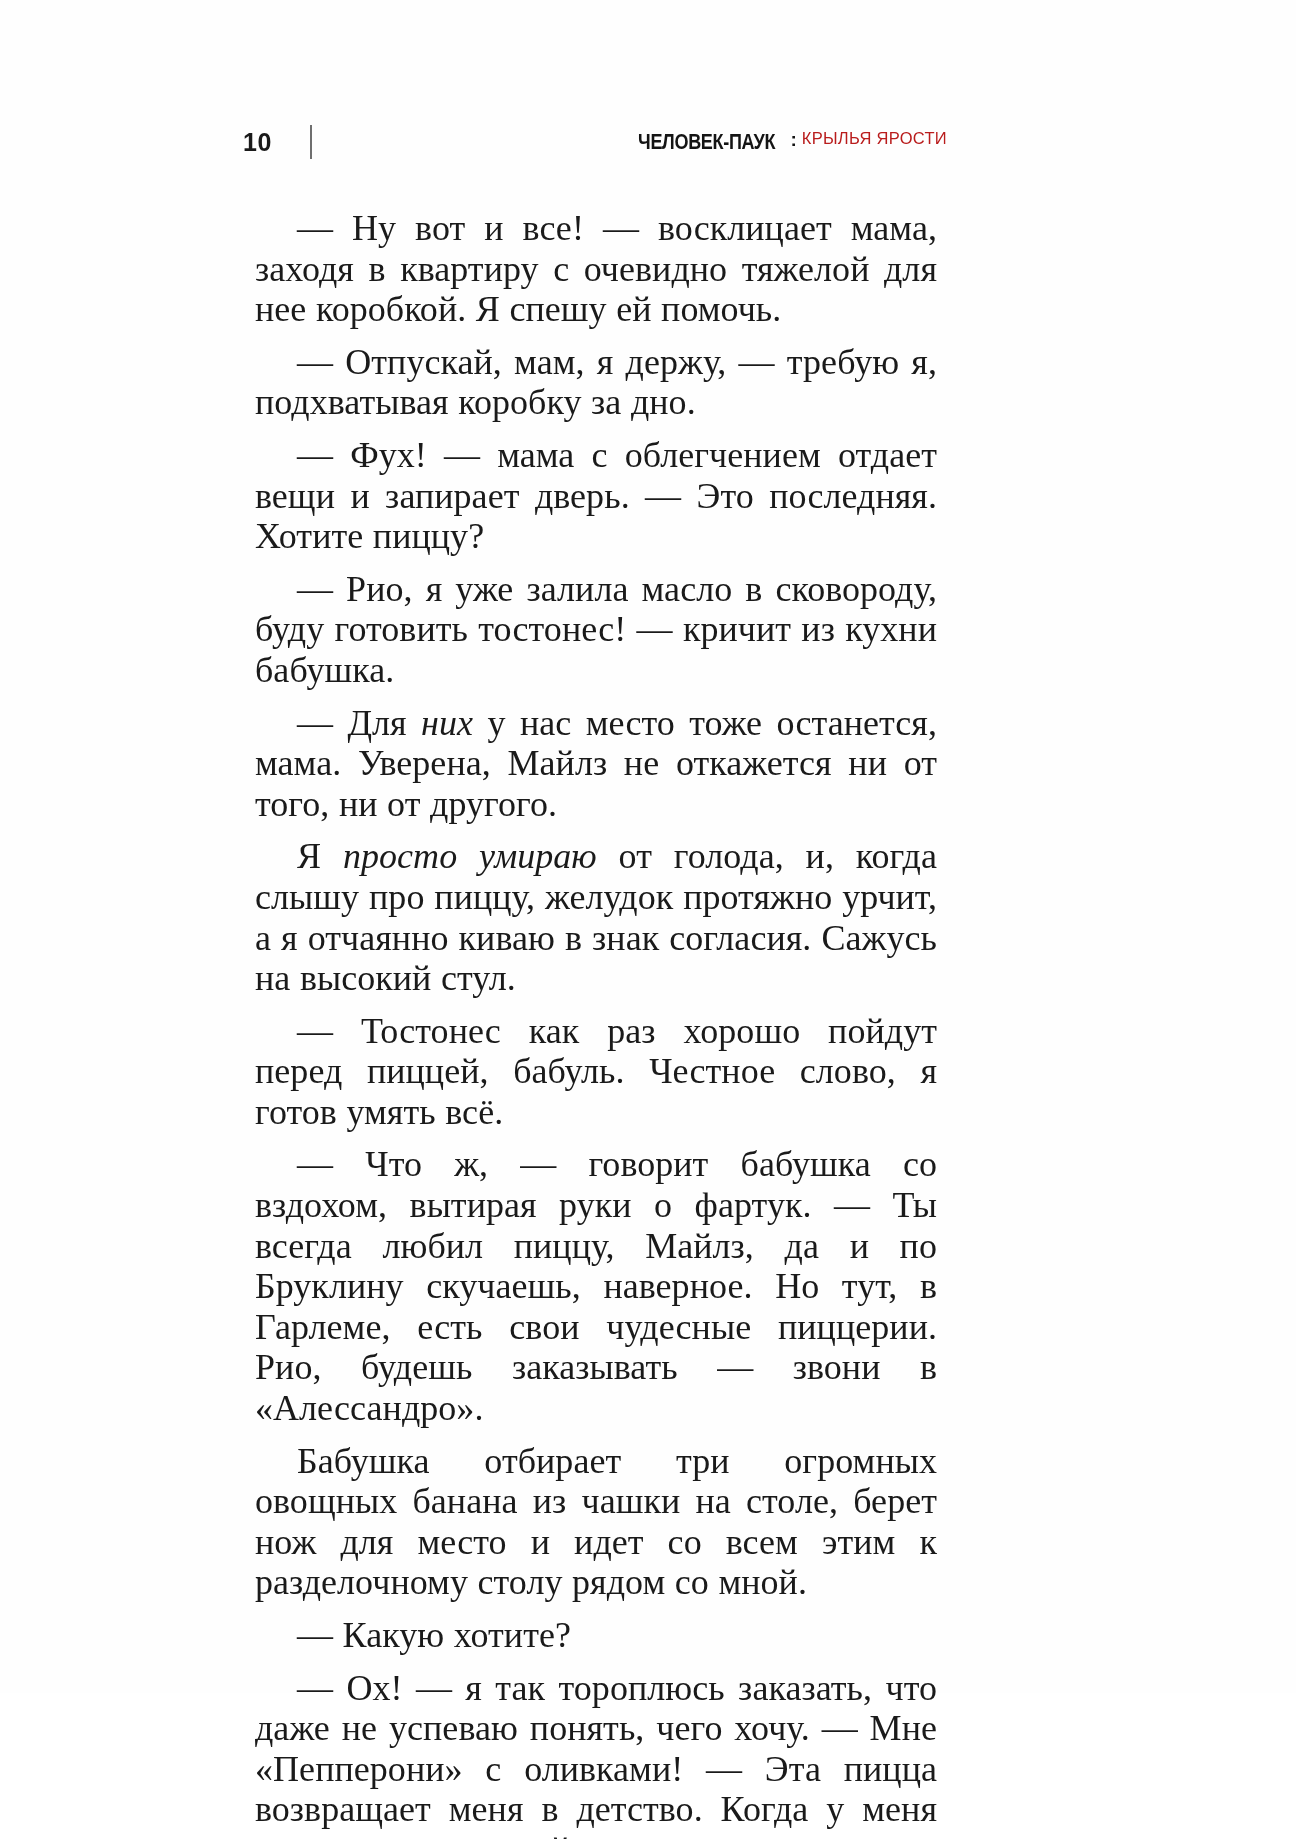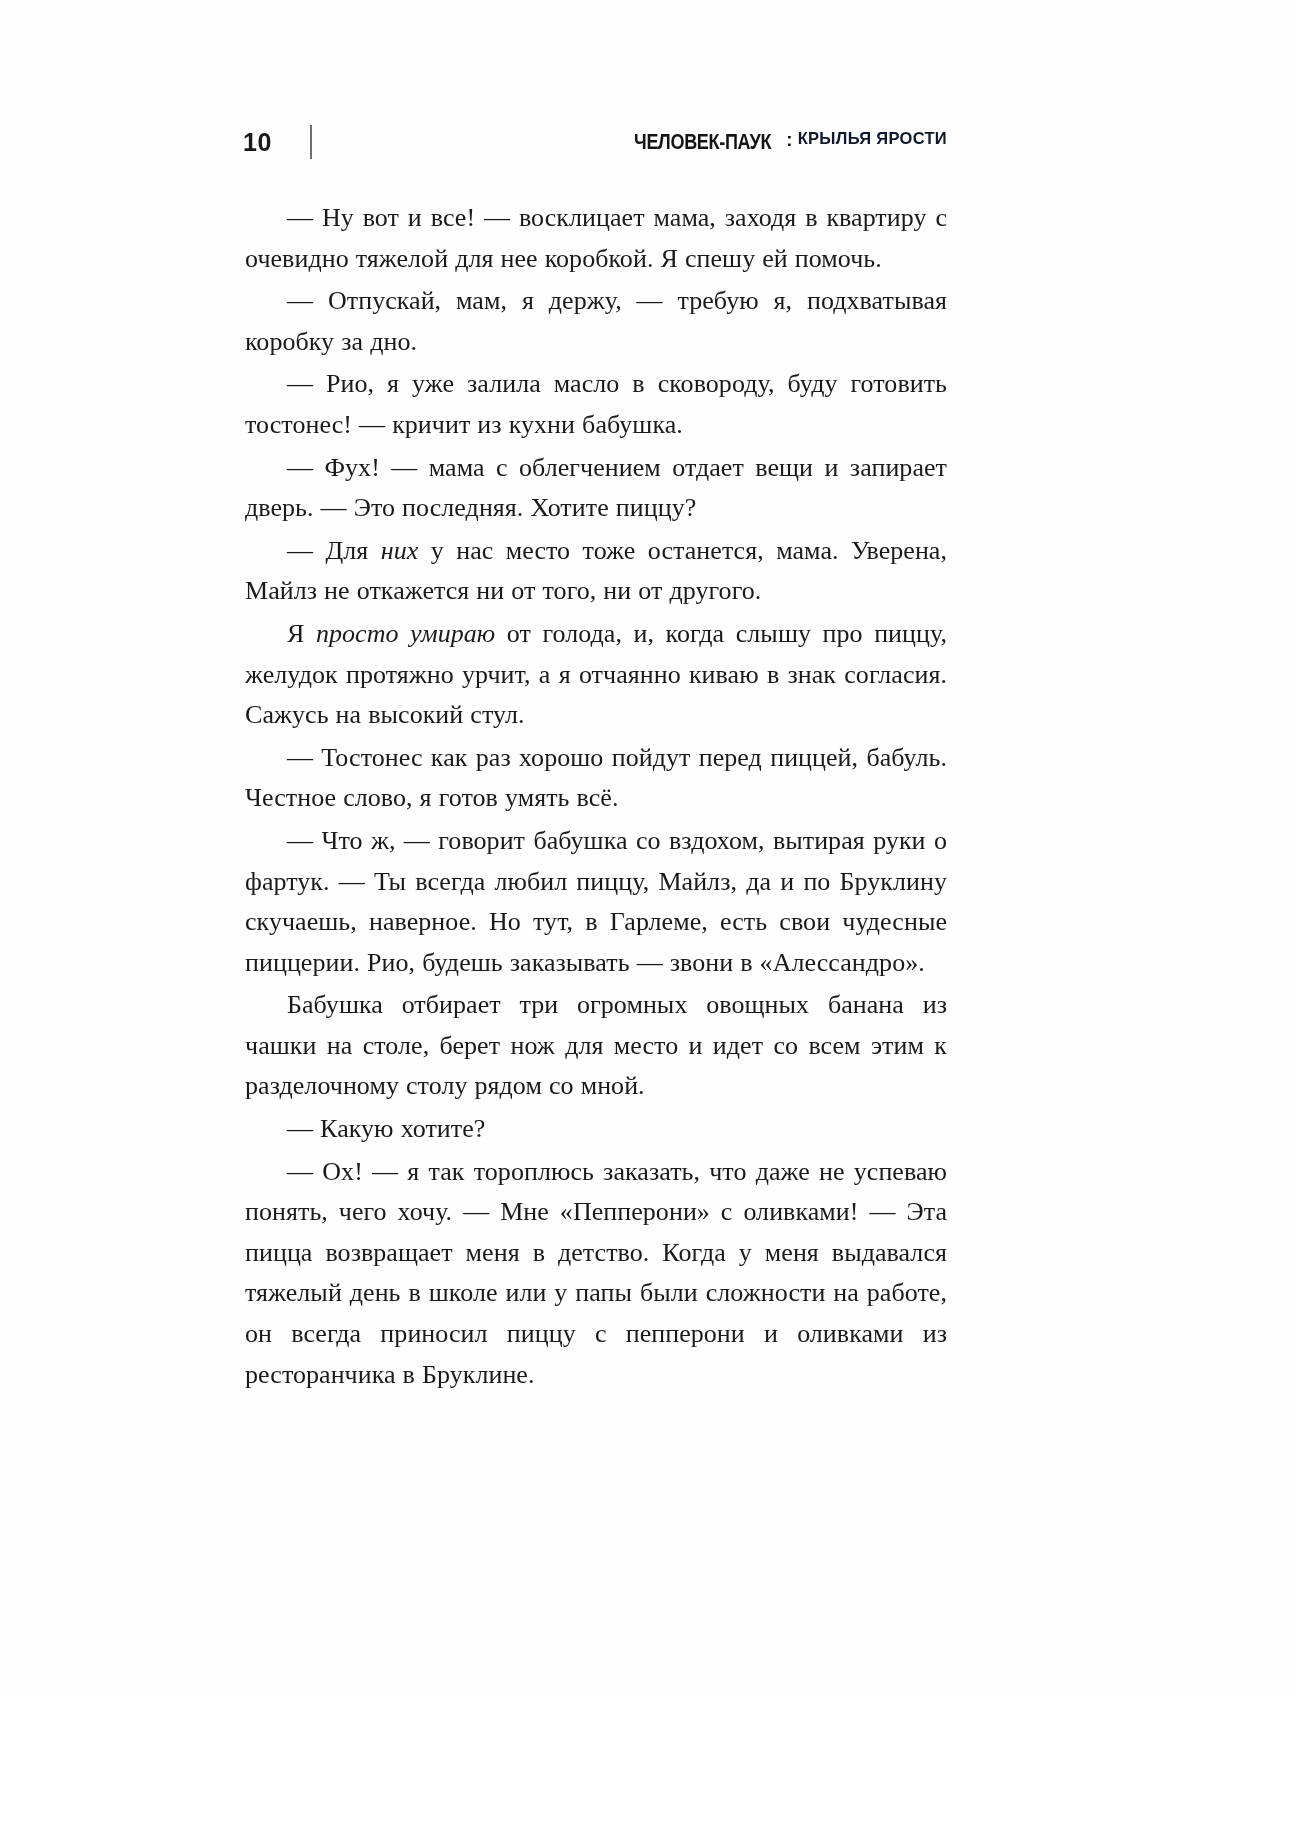--- a/index.html
+++ b/index.html
@@ -66,39 +66,39 @@
   }
   .head-sep {
     font-family: "Liberation Sans", "DejaVu Sans", sans-serif;
     font-weight: 700;
     font-size: 19px;
     color: #141414;
     margin-right: 5px;
   }
   .head-subtitle {
     font-family: "Liberation Sans", "DejaVu Sans", sans-serif;
-    font-weight: 700;
+    font-weight: 400;
     font-size: 16.5px;
     letter-spacing: 0.3px;
-    color: #0f172a;
+    color: #b91c1c;
   }
 
   
   .textblock {
     position: absolute;
     left: 243px;
     top: 196px;
     width: 706px;
   }
   .para {
-    margin: 2px;
+    margin: 12px;
     text-align: justify;
     text-align-last: left;
     text-indent: 42px;
-    font-size: 26px;
+    font-size: 36px;
     line-height: 40.6px;
     letter-spacing: 0.05px;
     word-spacing: 0.5px;
     hyphens: manual;
   }
   .para em {
     font-style: italic;
   }
 </style>
 </head>
@@ -112,22 +112,22 @@
     <span class="head-title-wrap">
       <span class="head-title">ЧЕЛОВЕК-ПАУК</span>
         <span class="head-sep">:</span>
         <span class="head-subtitle">КРЫЛЬЯ ЯРОСТИ</span>
     </span>
   </div>
 
   <div class="textblock">
       <p class="para">— Ну вот и все! — восклицает мама, заходя в квартиру с очевидно тяжелой для нее коробкой. Я спешу ей помочь.</p>
       <p class="para">— Отпускай, мам, я держу, — требую я, подхватывая коробку за дно.</p>
+      <p class="para">— Фух! — мама с облегчением отдает вещи и запирает дверь. — Это последняя. Хотите пиццу?</p>
       <p class="para">— Рио, я уже залила масло в сковороду, буду готовить тостонес! — кричит из кухни бабушка.</p>
-      <p class="para">— Фух! — мама с облегчением отдает вещи и запирает дверь. — Это последняя. Хотите пиццу?</p>
       <p class="para">— Для <em>них</em> у нас место тоже останется, мама. Уверена, Майлз не откажется ни от того, ни от другого.</p>
       <p class="para">Я <em>просто умираю</em> от голода, и, когда слышу про пиццу, желудок протяжно урчит, а я отчаянно киваю в знак согласия. Сажусь на высокий стул.</p>
       <p class="para">— Тостонес как раз хорошо пойдут перед пиццей, бабуль. Честное слово, я готов умять всё.</p>
       <p class="para">— Что ж, — говорит бабушка со вздохом, вытирая руки о фартук. — Ты всегда любил пиццу, Майлз, да и по Бруклину скучаешь, наверное. Но тут, в Гарлеме, есть свои чудесные пиццерии. Рио, будешь заказывать — звони в «Алессандро».</p>
       <p class="para">Бабушка отбирает три огромных овощных банана из чашки на столе, берет нож для место и идет со всем этим к разделочному столу рядом со мной.</p>
       <p class="para">— Какую хотите?</p>
       <p class="para">— Ох! — я так тороплюсь заказать, что даже не успеваю понять, чего хочу. — Мне «Пепперони» с оливками! — Эта пицца возвращает меня в детство. Когда у меня выдавался тяжелый день в школе или у папы были сложности на работе, он всегда приносил пиццу с пепперони и оливками из ресторанчика в Бруклине.</p>
     </div>
 
 </div>

